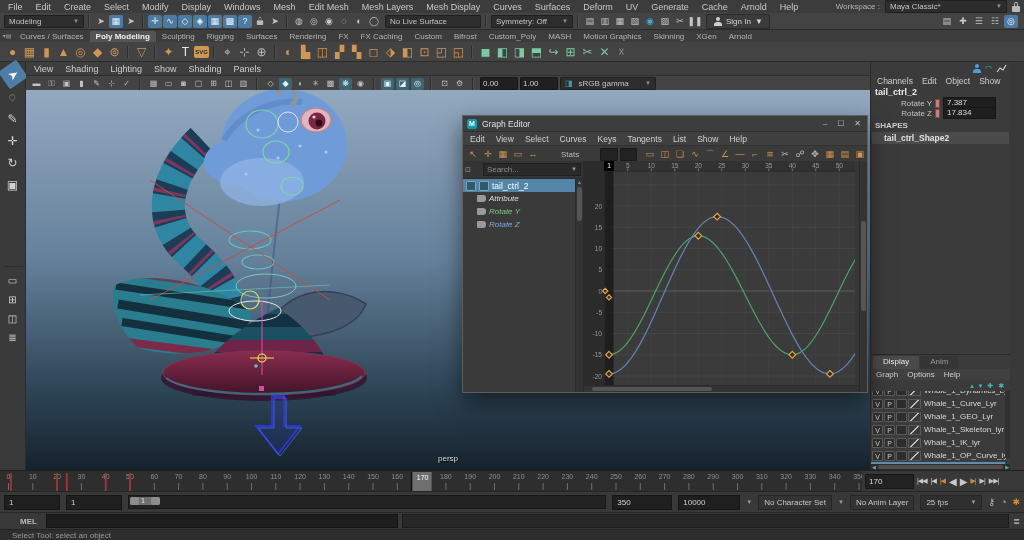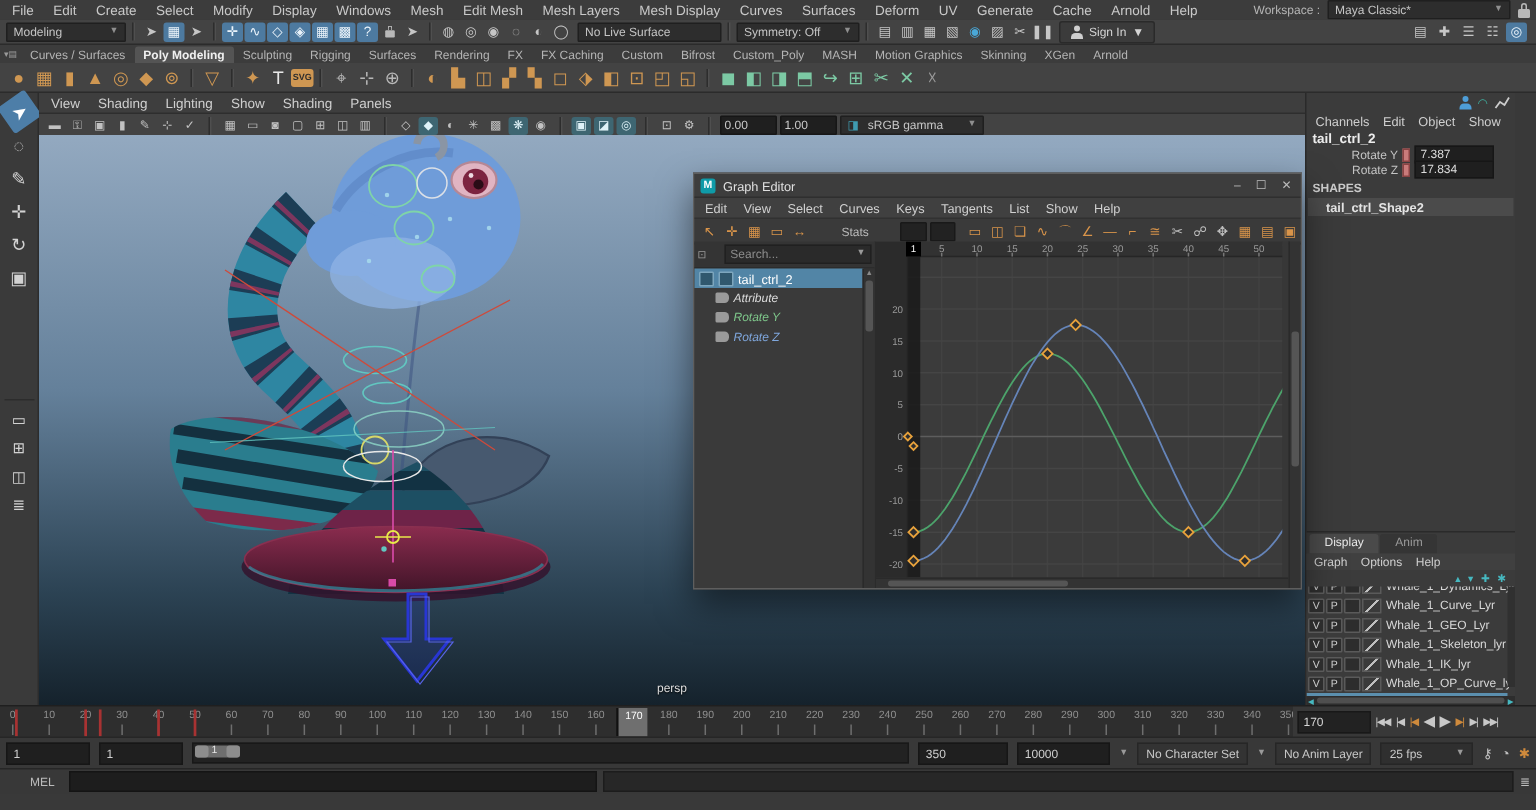--- a/index.html
+++ b/index.html
@@ -116,21 +116,21 @@
   .rng-fld{width:50px;height:13px;background:#1f1f1f;border:1px solid #161616;font-size:8px;color:#d0d0d0;line-height:13px;padding-left:4px;flex:0 0 auto;}
   #range-track{flex:1;height:12px;background:#222222;border:1px solid #181818;position:relative;}
   #range-seg{position:absolute;left:1px;top:1px;height:8px;width:30px;background:#6e6e6e;border-radius:2px;display:flex;}
   #range-seg .grip{width:9px;background:#8d8d8d;border-radius:2px;}
   #range-seg .lbl{font-size:7px;color:#e8e8e8;line-height:8px;padding-left:2px;}
   #range-seg .grip:last-child{margin-left:auto;}
   .tinycar{font-size:6px;color:#9a9a9a;flex:0 0 auto;}
   .txt-dd{height:13px;background:#333333;border:1px solid #262626;font-size:8px;color:#c8c8c8;line-height:13px;padding:0 5px;flex:0 0 auto;display:flex;gap:8px;}
   .bot-ic{font-size:9px;color:#c0c0c0;flex:0 0 auto;}
   #melrow{left:0;top:512px;width:1024px;height:17px;background:#383838;border-top:1px solid #262626;display:flex;align-items:center;gap:4px;padding:0 4px;box-sizing:border-box;}
-  #mel-label{font-size:8px;font-weight:normal;color:#bbbbbb;width:22px;padding-left:16px;}
+  #mel-label{font-size:8px;font-weight:bold;color:#bbbbbb;width:22px;padding-left:16px;}
   #mel-input{width:350px;height:12px;background:#1d1d1d;border:1px solid #141414;}
   #mel-output{flex:1;height:12px;background:#272727;border:1px solid #1c1c1c;}
   #helpline{left:0;top:529px;width:1024px;height:11px;background:#2e2e2e;border-top:1px solid #222222;display:flex;align-items:center;padding-left:12px;box-sizing:border-box;}
   #helpline .t{font-size:8px;color:#9a9a9a;}
   
   .person-ic{position:relative;width:9px;height:9px;display:inline-block;color:#cfcfcf;}
   .person-ic::before{content:"";position:absolute;top:0;left:2.5px;width:4px;height:4px;border-radius:50%;background:currentColor;}
   .person-ic::after{content:"";position:absolute;bottom:0;left:0.5px;width:8px;height:4px;border-radius:3px 3px 0 0;background:currentColor;}
   .lock-ic{position:relative;width:8px;height:10px;display:inline-block;}
   .lock-ic::before{content:"";position:absolute;top:0;left:2px;width:4px;height:4px;border:1px solid #b8b8b8;border-bottom:none;border-radius:2px 2px 0 0;box-sizing:border-box;}
@@ -897,14 +897,17 @@
     <span class="bot-ic" style="color:#cf8a3c;">✱</span>
   </div>
 
   <div id="melrow" class="abs">
     <span id="mel-label">MEL</span>
     <span id="mel-input"></span>
     <span id="mel-output"></span>
     <span class="bot-ic" style="font-size:8px;">≣</span>
   </div>
 
+  <div id="helpline" class="abs">
+    <span class="t">Select Tool: select an object</span>
+  </div>
 
 </div>
 
 </body></html>

